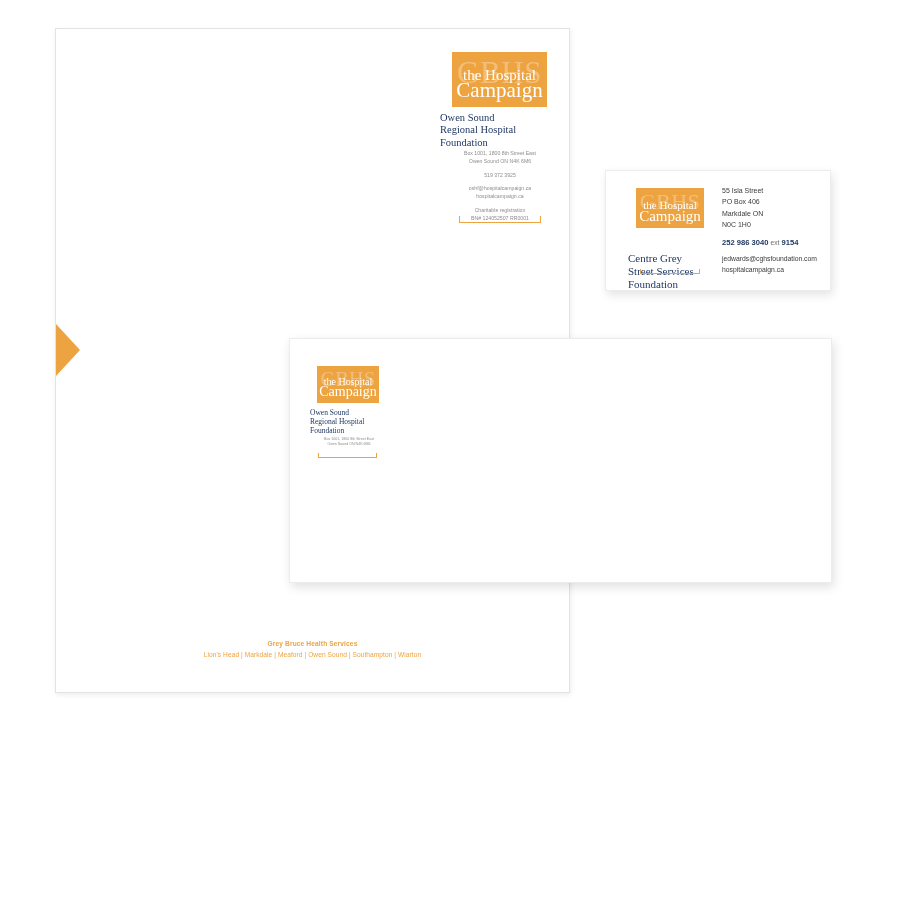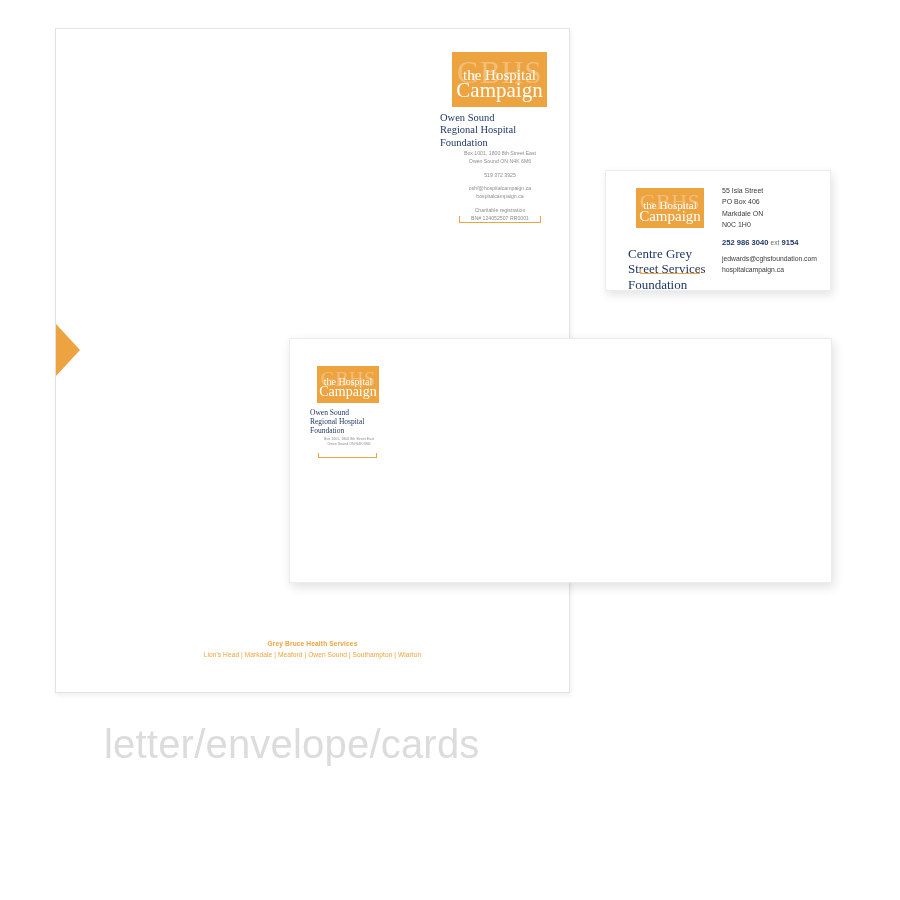--- a/index.html
+++ b/index.html
@@ -116,21 +116,21 @@
 
   
   .org-name {
     position: absolute;
     text-align: left;
     color: #1f3864;
     font-family: "Liberation Serif", serif;
     line-height: 1.18;
   }
   #lh-org  { left: 440px; top: 112px; width: 120px; font-size: 10.5px; }
-  #bc-org  { left: 628px; top: 246px; width: 84px;  font-size: 13px; }
+  #bc-org  { left: 628px; top: 252px; width: 84px;  font-size: 11px; }
   #env-org { left: 310px; top: 409px; width: 78px;  font-size: 7.5px; }
 
   
   .contact {
     position: absolute;
     text-align: center;
     color: #8e8e8e;
     font-family: "Liberation Sans", sans-serif;
     line-height: 1.5;
   }
@@ -309,15 +309,14 @@
     <div>Foundation</div>
   </div>
 
   <div class="contact" id="env-contact">
     <div>Box 1001, 1800 8th Street East</div>
     <div>Owen Sound ON  N4K 6M6</div>
   </div>
 
   <div class="bracket" id="env-bracket"></div>
 
-  <div id="caption">letter/envelope/cards</div>
 
 </div>
 
 </body></html>

